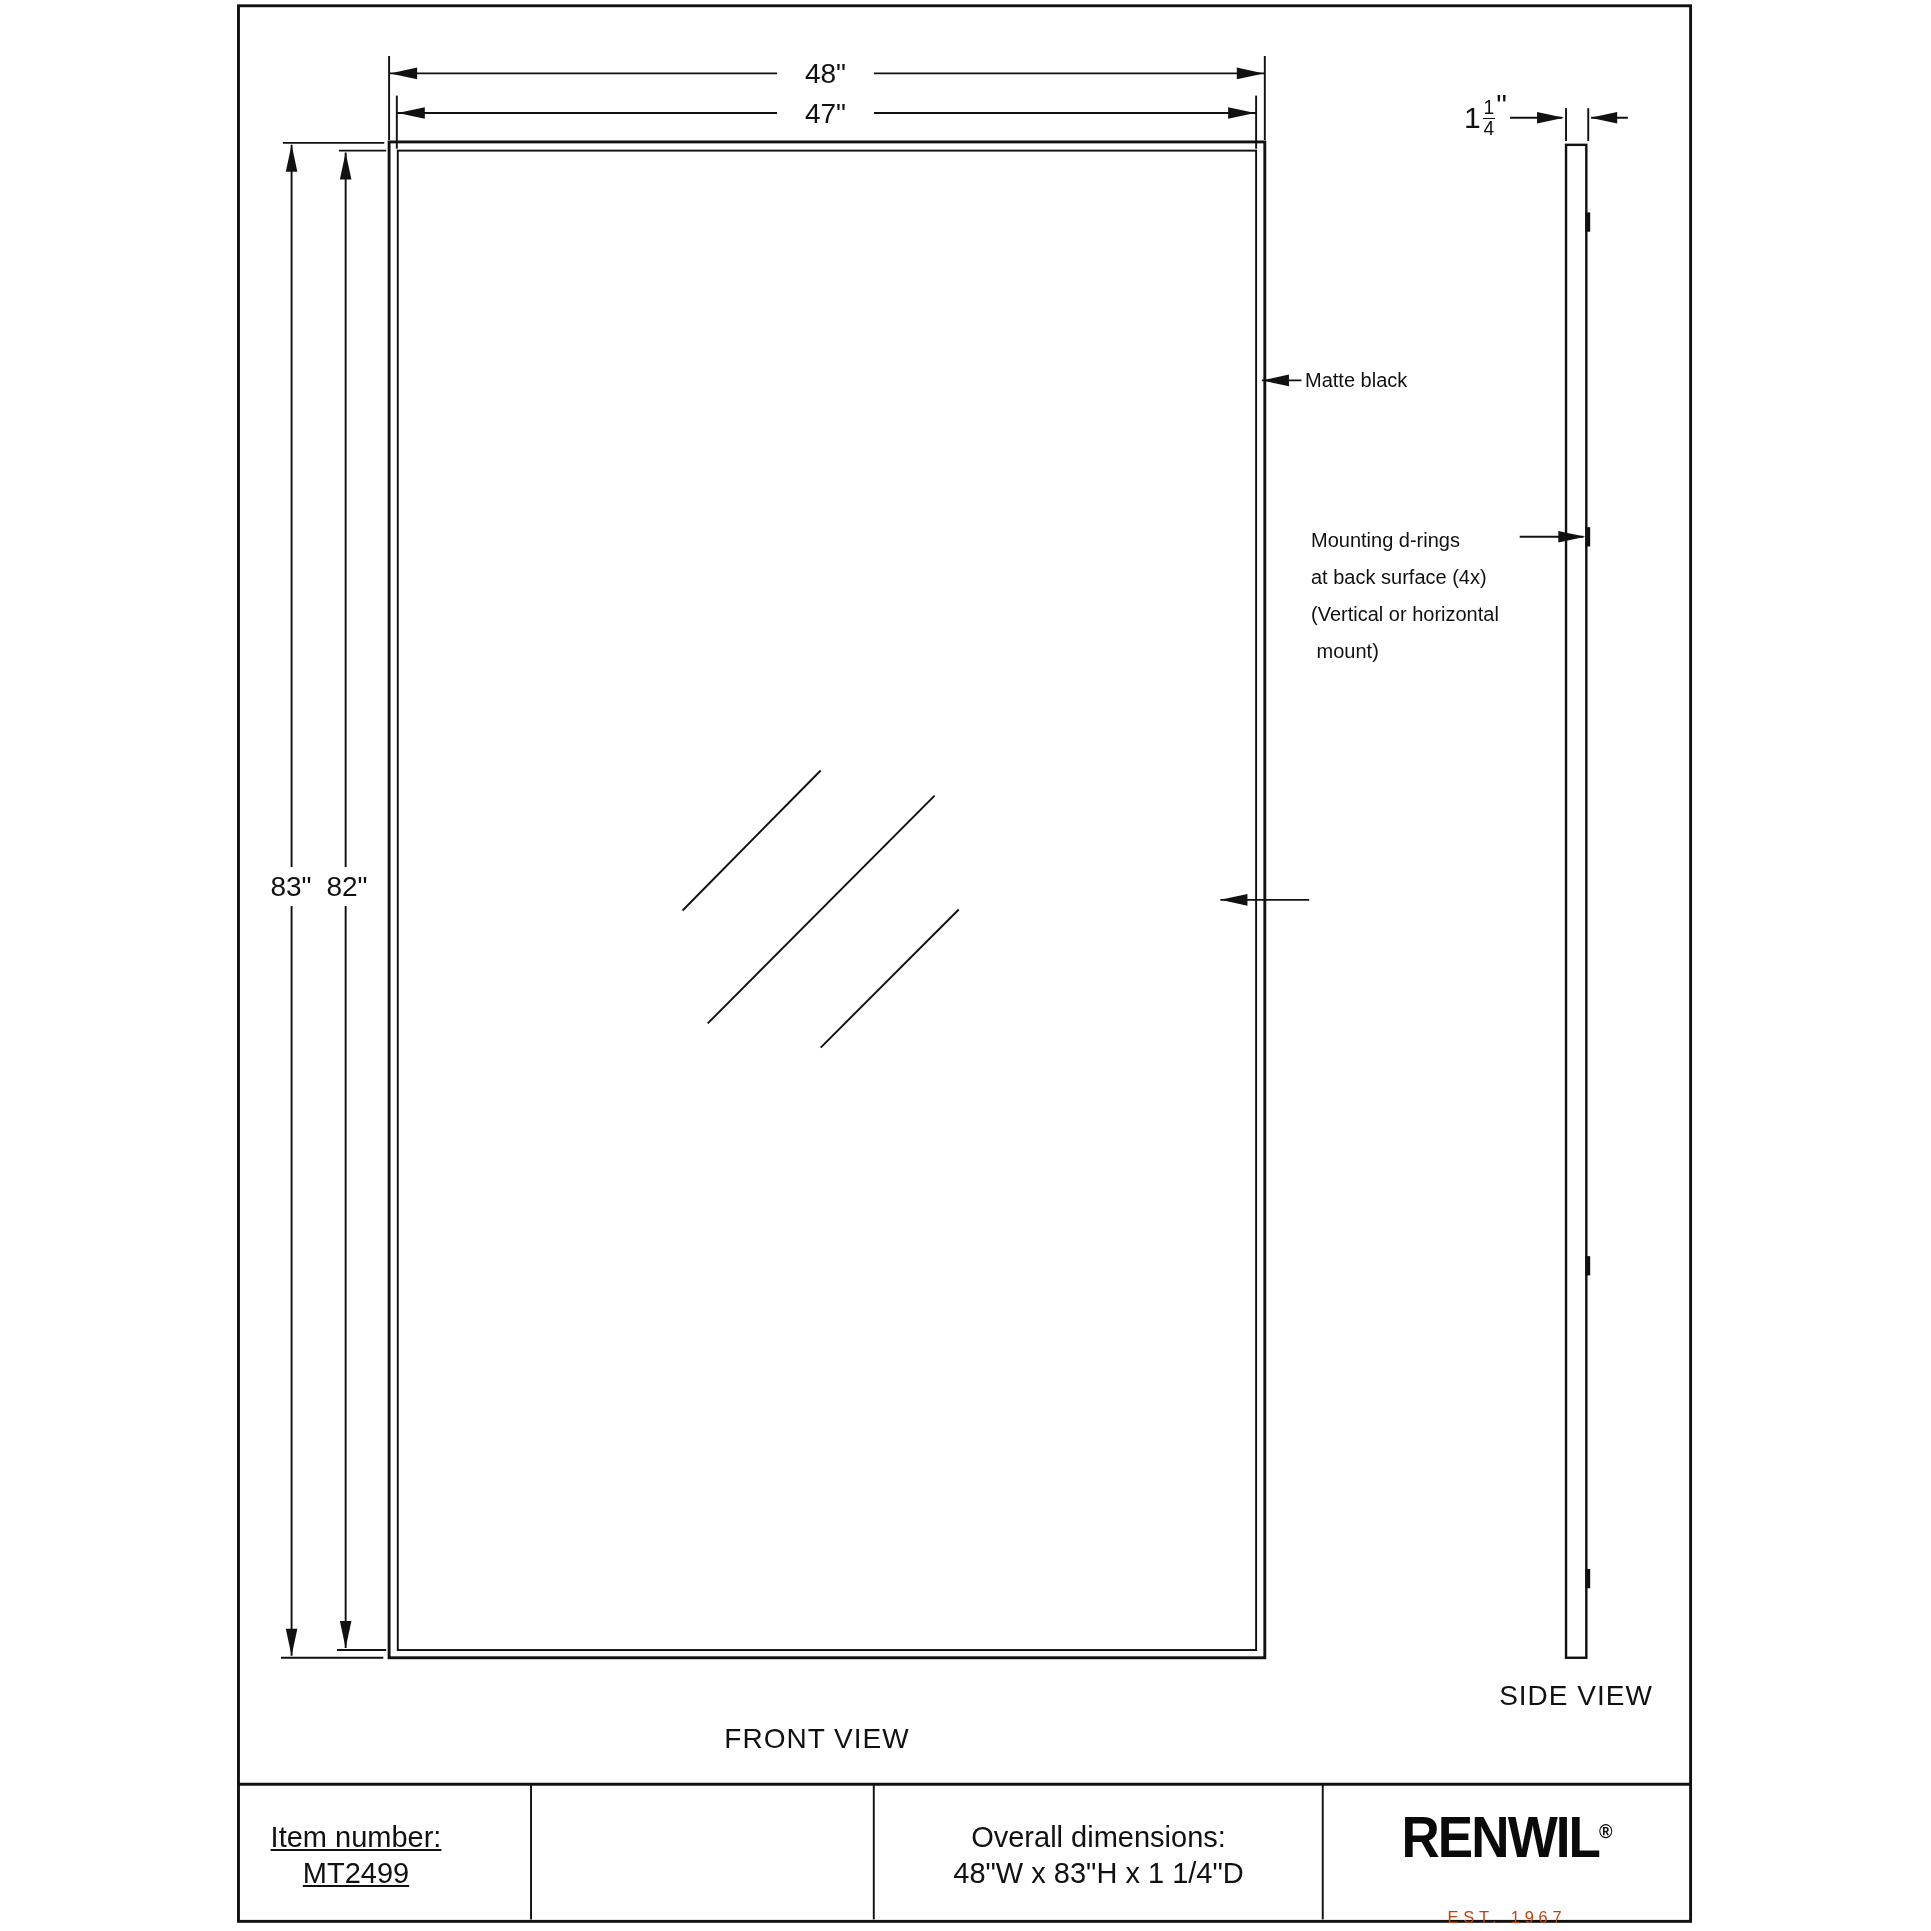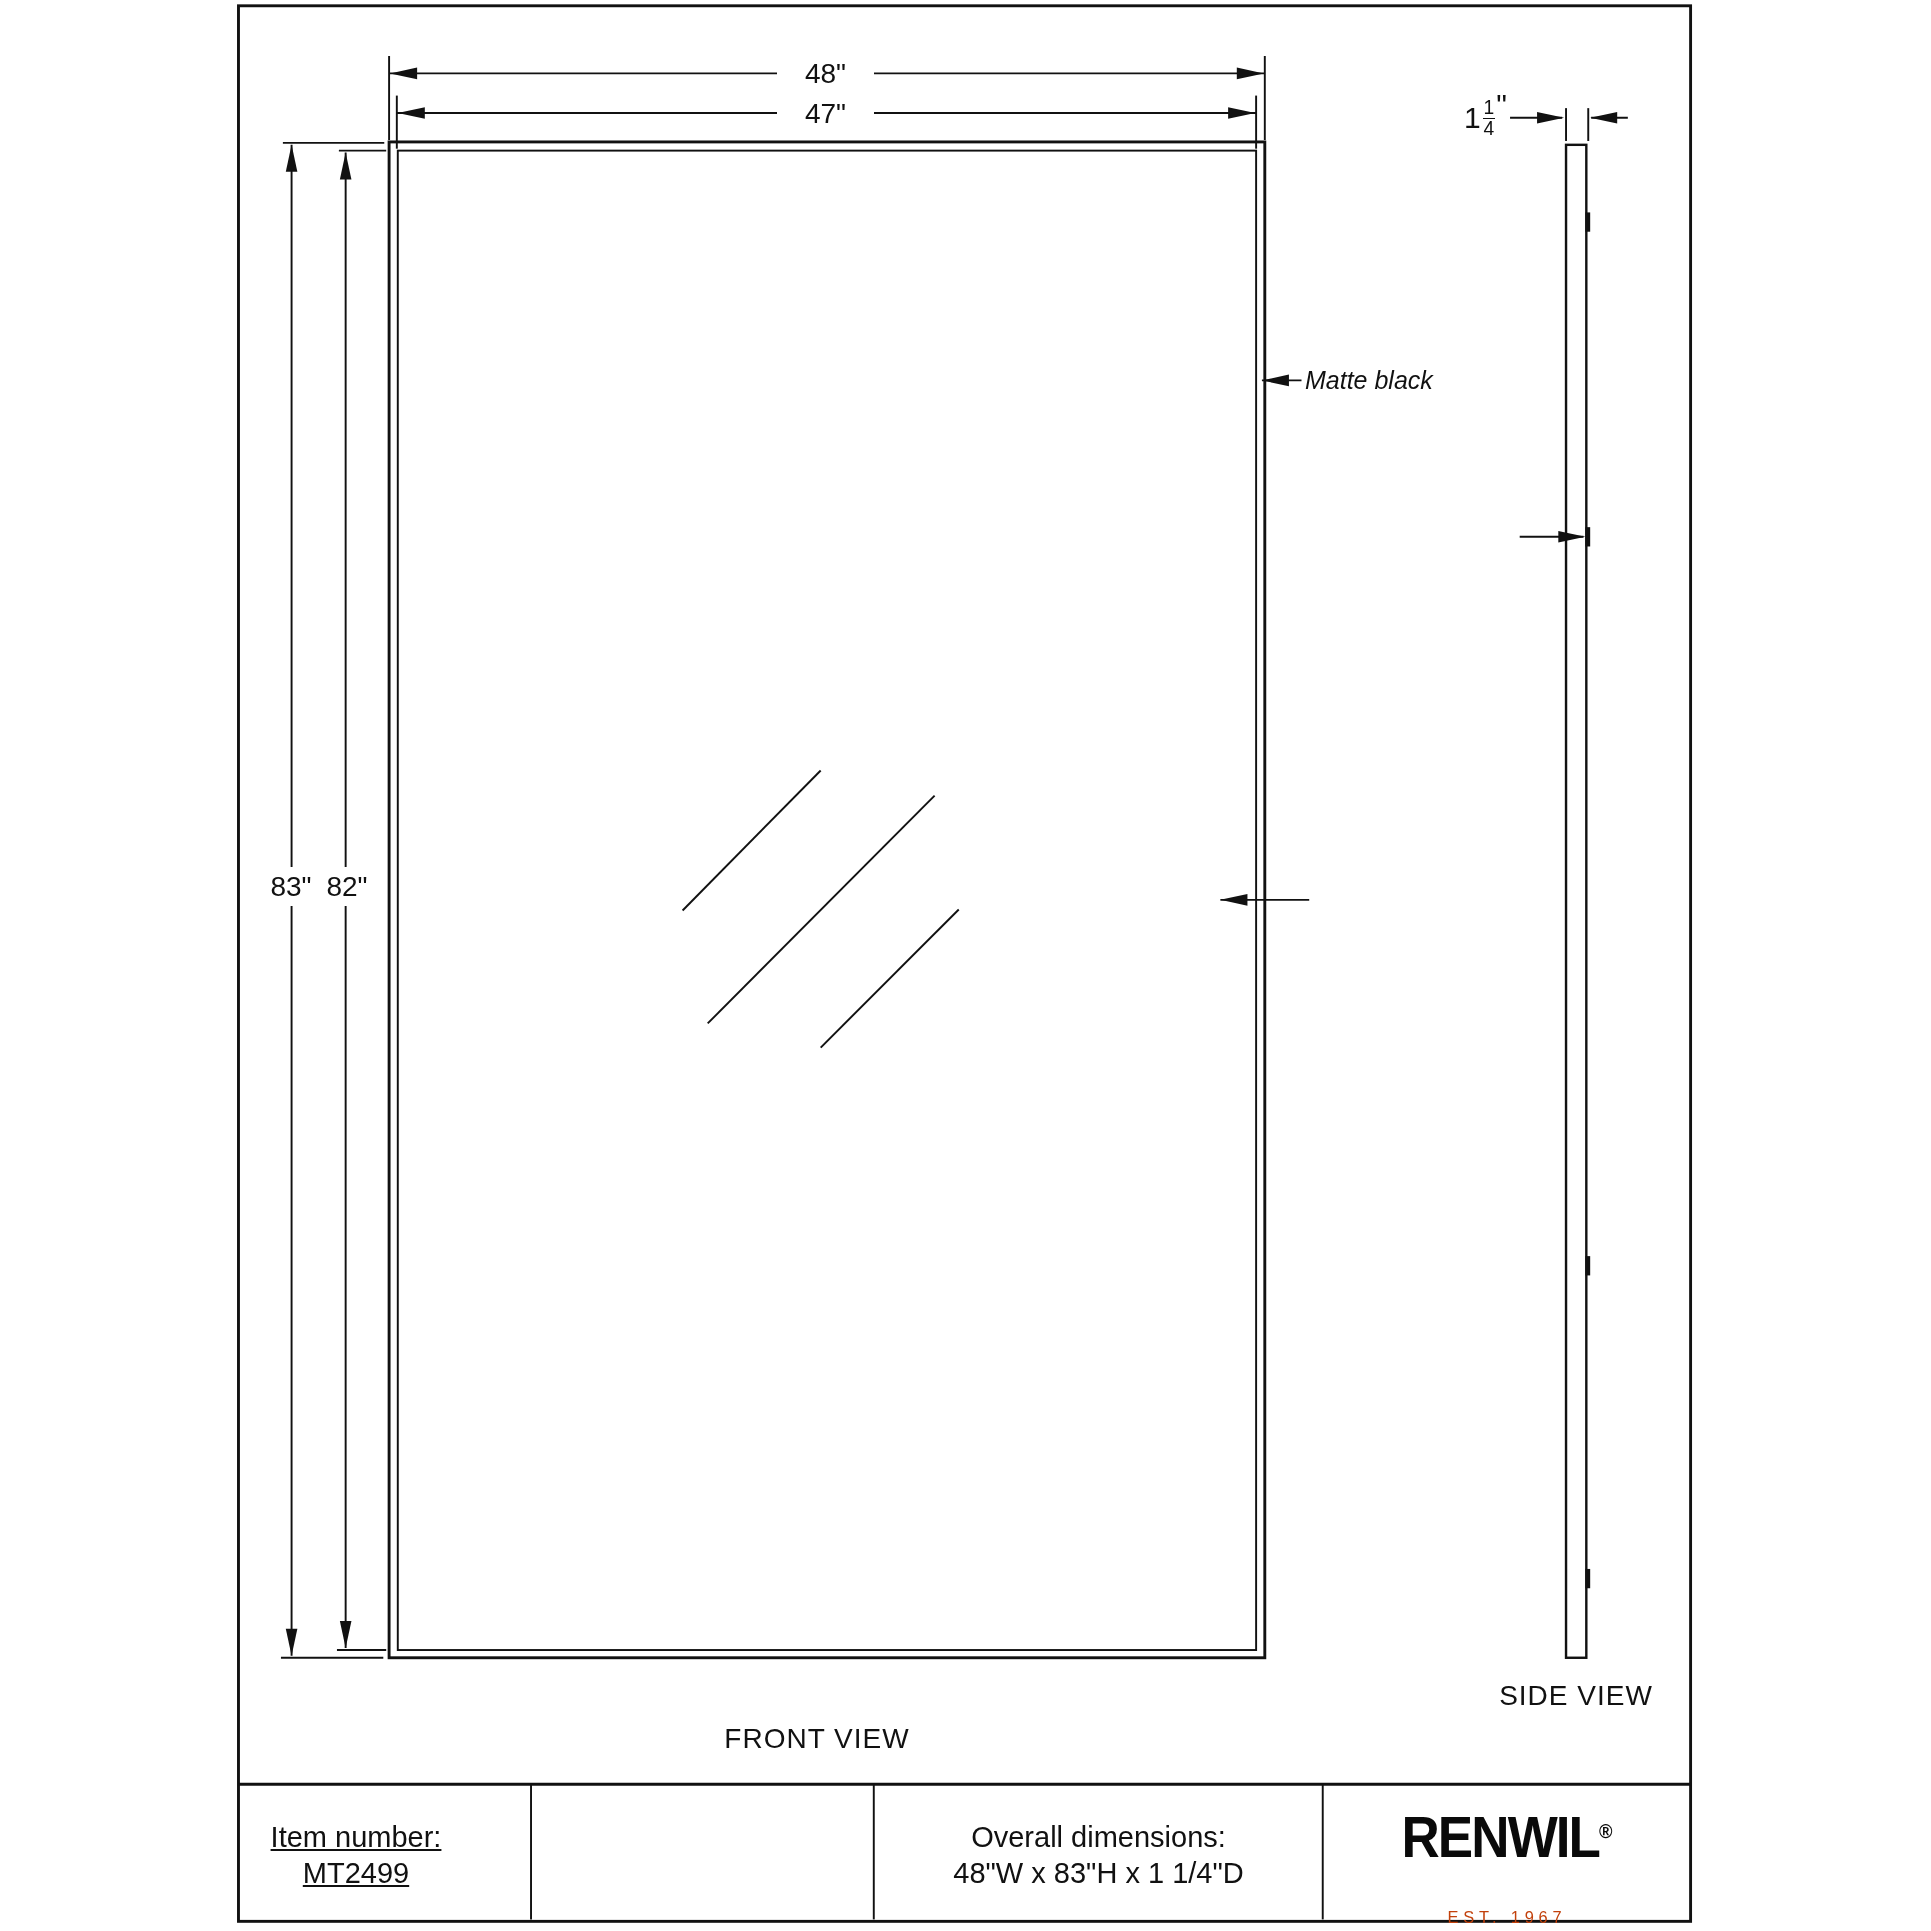--- a/index.html
+++ b/index.html
@@ -1,21 +1,21 @@
 <!DOCTYPE html>
 <html><head>
 <meta charset="utf-8">
 <style>
   html,body{margin:0;padding:0;background:#fff;}
   body{width:1931px;height:1931px;font-family:"Liberation Sans",sans-serif;color:#111;}
   #sheet{position:relative;width:1931px;height:1931px;background:#fff;overflow:hidden;}
   #linework{position:absolute;left:0;top:0;z-index:1;}
   .txt{position:absolute;z-index:2;color:#111;}
   .dim-label{font-size:28px;line-height:39px;height:39px;text-align:center;background:#fff;}
-  .ann-line{font-size:25px;line-height:37px;white-space:pre;font-style:italic;}
+  .ann-line{font-size:20px;line-height:37px;white-space:pre;}
   .ann-block{position:absolute;z-index:2;}
   .view-label{font-size:28px;letter-spacing:1px;text-align:center;}
   .tb-cell{font-size:29px;line-height:36px;text-align:center;}
   .depth-label{display:flex;align-items:center;justify-content:flex-end;font-size:30px;height:54px;}
   .frac{display:inline-flex;flex-direction:column;align-items:center;font-size:19.3px;line-height:20px;margin-left:1.9px;font-weight:normal;}
   .frac .num{border-bottom:1.9px solid #111;padding:0 1px;}
   .unit-mark{position:relative;top:-12.6px;margin-left:1px;}
   .brand{display:flex;flex-direction:column;align-items:center;justify-content:flex-start;gap:42px;}
   .brand-name{font-size:53px;line-height:50px;font-weight:bold;letter-spacing:-1.9px;color:#0a0a0a;transform:scaleY(1.08);}
   .brand-reg{font-size:18.3px;vertical-align:17.4px;letter-spacing:0;}
@@ -112,20 +112,26 @@
     <span>1</span>
       <span class="frac">
         <span class="num">1</span>
         <span class="den">4</span>
       </span>
       <span class="unit-mark">"</span>
   </div>
 
   <div class="txt ann-line" style="left:1305px;top:362px;">Matte black</div>
 
+  <div class="ann-block" style="left:1311px;top:522px;">
+    <div class="ann-line">Mounting d-rings</div>
+    <div class="ann-line">at back surface (4x)</div>
+    <div class="ann-line">(Vertical or horizontal</div>
+    <div class="ann-line"> mount)</div>
+  </div>
 
 
   <div class="txt view-label" style="left:672px;top:1723px;width:290px;">FRONT VIEW</div>
   <div class="txt view-label" style="left:1431px;top:1680px;width:290px;">SIDE VIEW</div>
 
   <div class="txt tb-cell" style="left:238px;top:1819px;width:236px;text-decoration:underline;">
     <div>Item number:</div>
     <div>MT2499</div>
   </div>
   <div class="txt tb-cell" style="left:874px;top:1819px;width:449px;">

